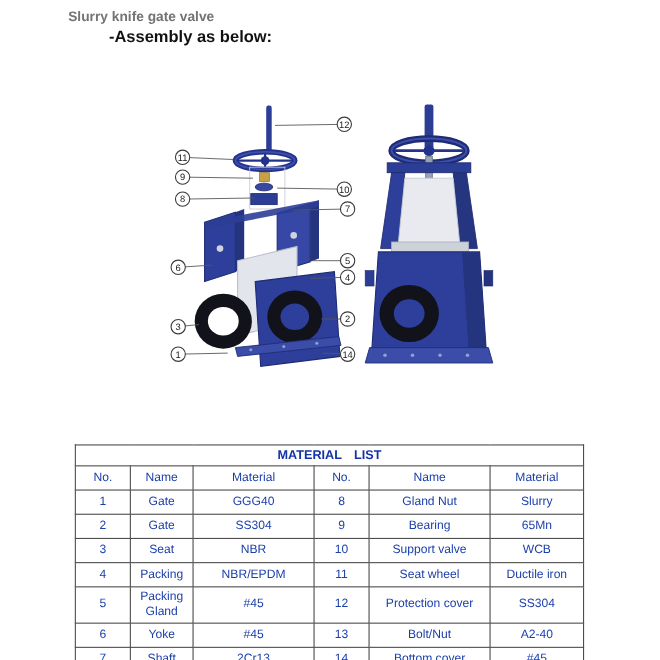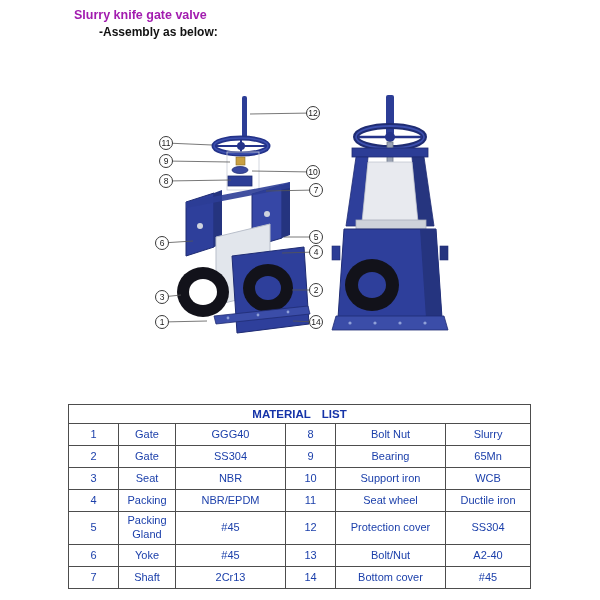--- a/index.html
+++ b/index.html
@@ -1,24 +1,24 @@
 <!DOCTYPE html>
 <html><head>
 <meta charset="utf-8">
 <style>
   html,body{margin:0;padding:0;background:#ffffff;}
   #page{
     position:relative;width:600px;height:600px;background:#ffffff;
     font-family:"Liberation Sans", sans-serif;overflow:hidden;
   }
   .doc-title{
-    position:absolute;left:74px;top:8px;font-size:12.5px;font-weight:700;color:#a21caf;
+    position:absolute;left:62px;top:8px;font-size:12.5px;font-weight:700;color:#737373;
   }
   .doc-subtitle{
-    position:absolute;left:99px;top:25px;font-size:12px;font-weight:700;color:#111;
+    position:absolute;left:99px;top:25px;font-size:15px;font-weight:700;color:#111;
   }
   #diagram-svg{position:absolute;left:0;top:0;}
   
   .mat-table{
     position:absolute;left:68px;top:404px;width:462px;
     border-collapse:collapse;table-layout:fixed;
     font-size:11px;color:#1b3faa;
   }
   .mat-table th,.mat-table td{
     border:1px solid #4d4d4d;text-align:center;vertical-align:middle;
@@ -168,44 +168,52 @@
         <col style="width:57px">
         <col style="width:110px">
       <col style="width:50px">
         <col style="width:110px">
         <col style="width:85px">
     </colgroup>
     <thead>
       <tr>
         <td class="title-cell" colspan="6">MATERIAL LIST</td>
       </tr>
+      <tr id="mat-head-row">
+          <th>No.</th>
+          <th>Name</th>
+          <th>Material</th>
+          <th>No.</th>
+          <th>Name</th>
+          <th>Material</th>
+        </tr>
     </thead>
     <tbody id="mat-body">
         <tr>
           <td>1</td>
           <td>Gate</td>
           <td>GGG40</td>
           <td>8</td>
-          <td>Bolt Nut</td>
+          <td>Gland Nut</td>
           <td>Slurry</td>
         </tr>
         <tr>
           <td>2</td>
           <td>Gate</td>
           <td>SS304</td>
           <td>9</td>
           <td>Bearing</td>
           <td>65Mn</td>
         </tr>
         <tr>
           <td>3</td>
           <td>Seat</td>
           <td>NBR</td>
           <td>10</td>
-          <td>Support iron</td>
+          <td>Support valve</td>
           <td>WCB</td>
         </tr>
         <tr>
           <td>4</td>
           <td>Packing</td>
           <td>NBR/EPDM</td>
           <td>11</td>
           <td>Seat wheel</td>
           <td>Ductile iron</td>
         </tr>

